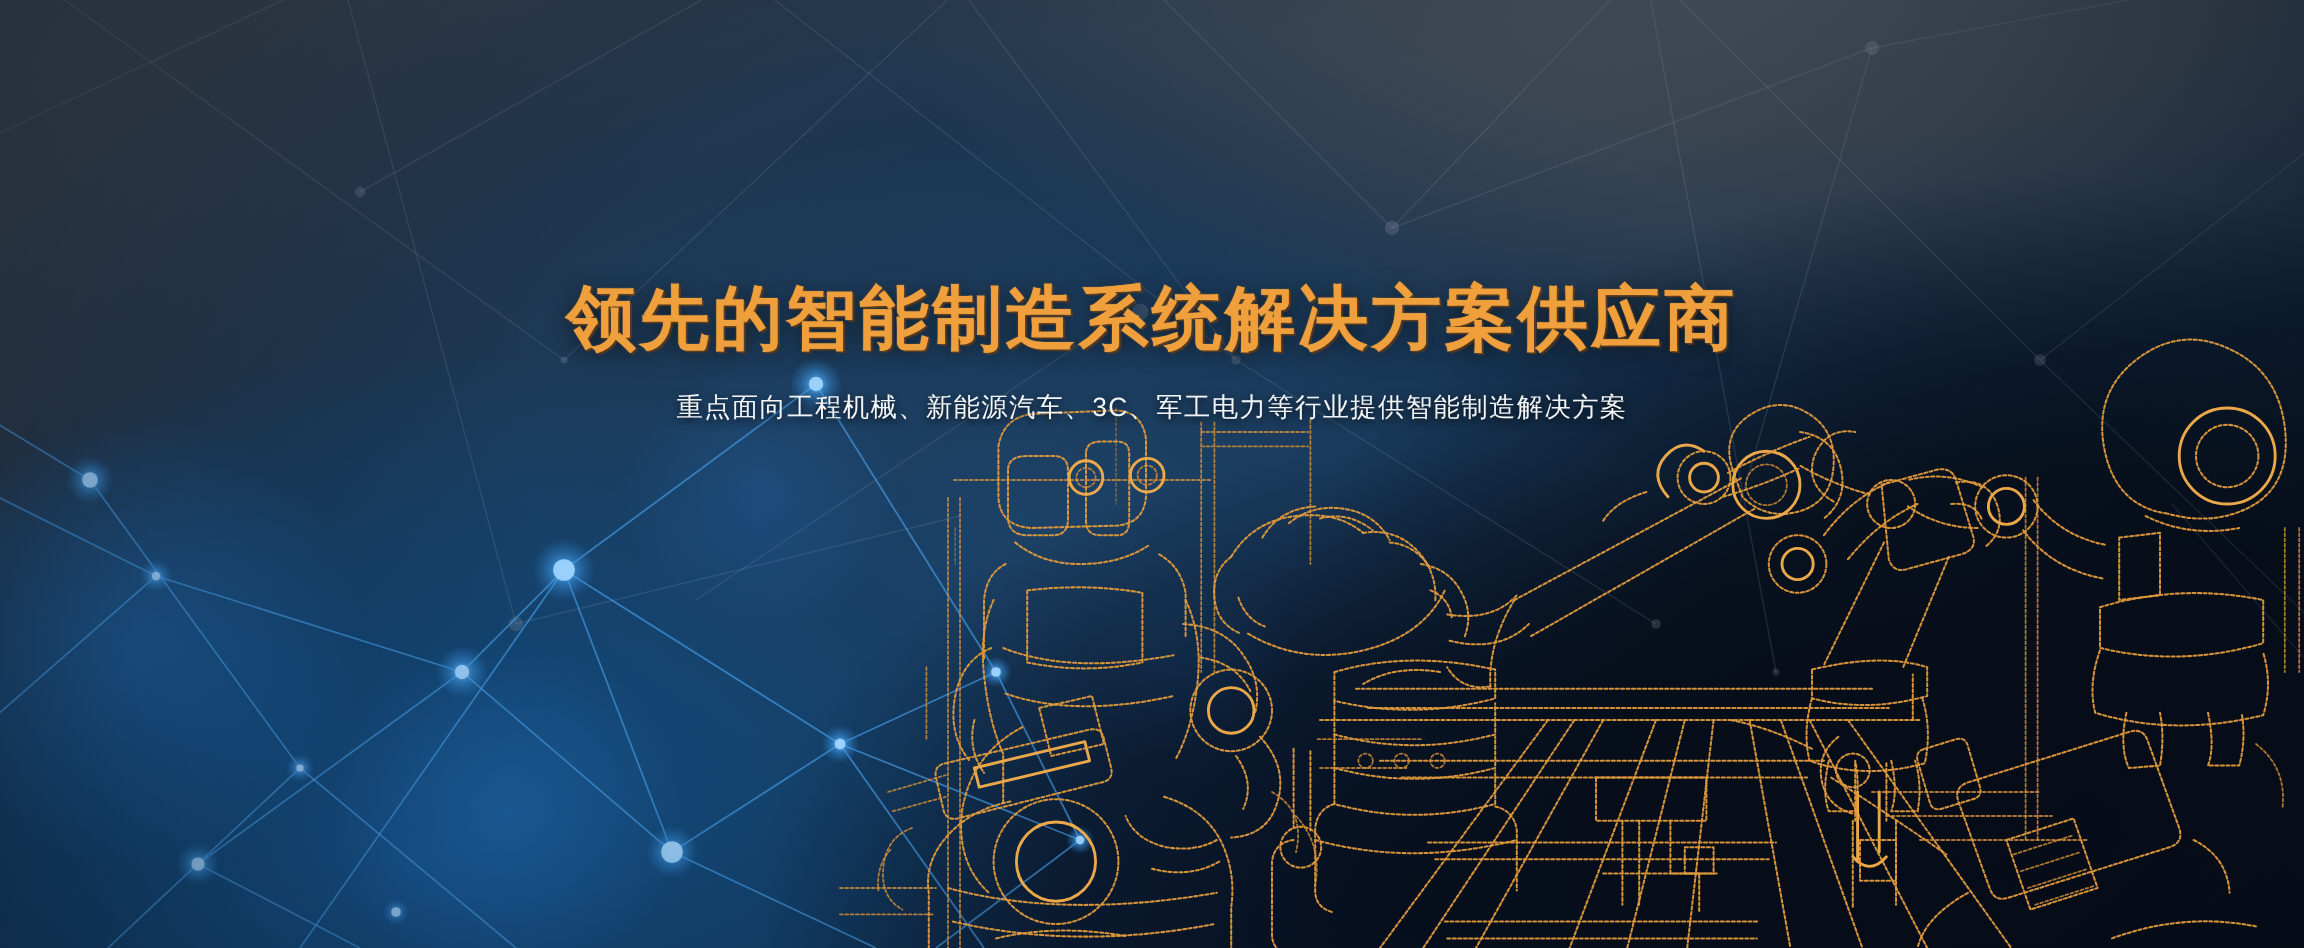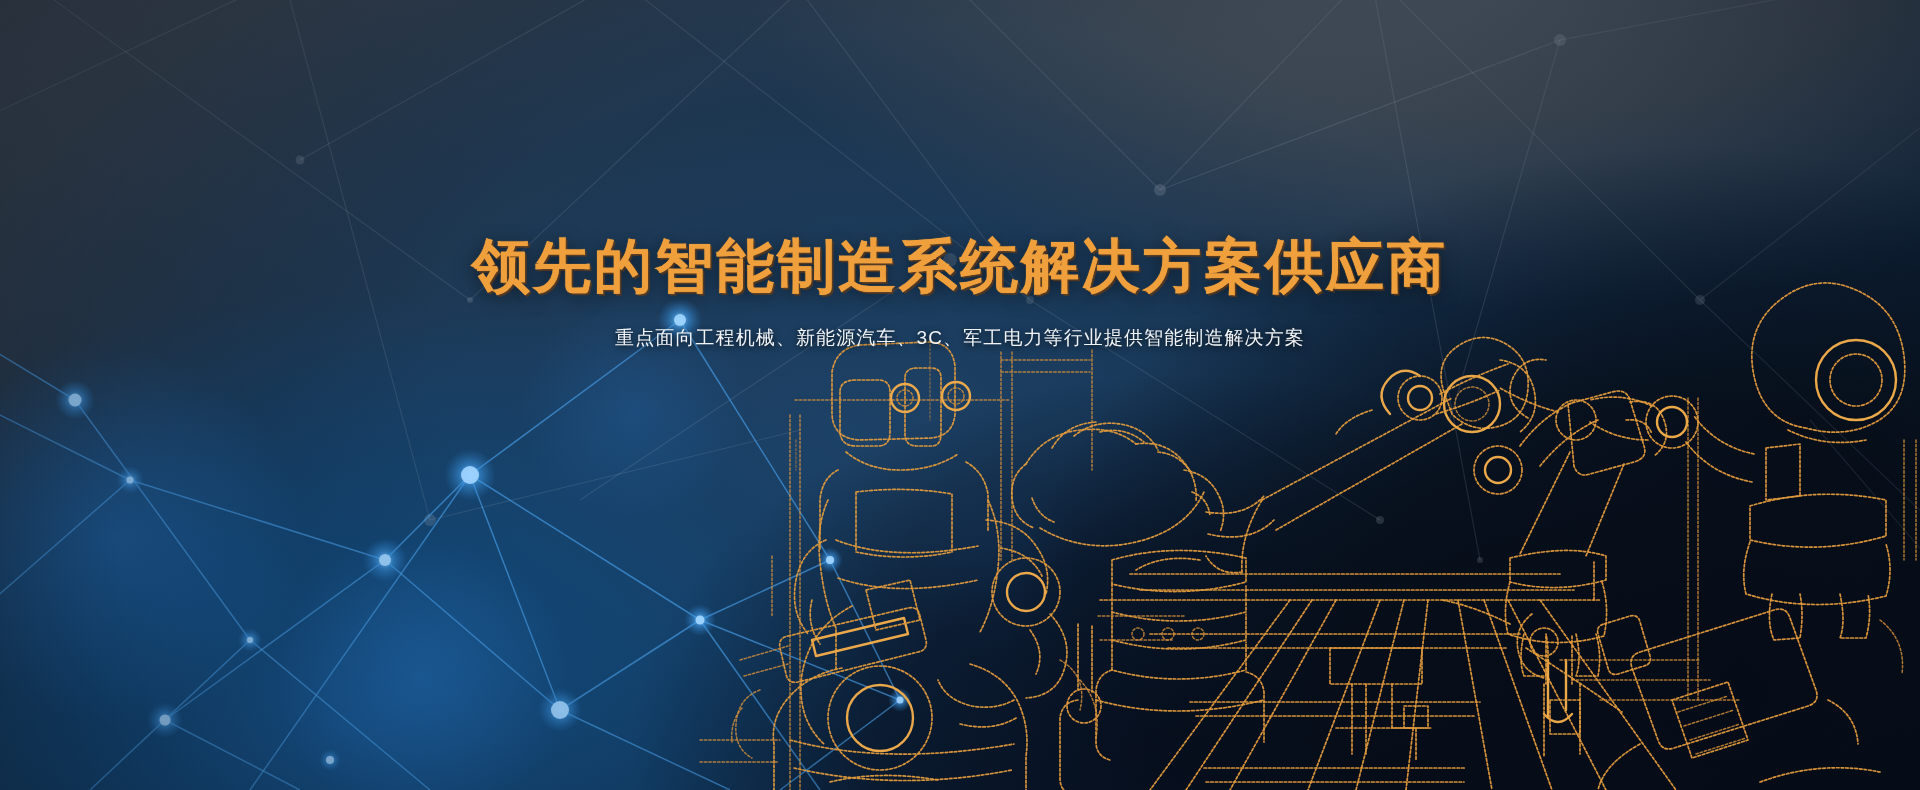--- a/index.html
+++ b/index.html
@@ -55,21 +55,21 @@
     color:#efa03c;
     line-height:1.05;
     text-shadow:
       0 0 1px #efa03c,
       2px 2px 0 rgba(120,60,10,0.55),
       0 4px 18px rgba(0,0,0,0.55);
     white-space:nowrap;
   }
   #hero-subtitle {
     margin-top:28px;
-    font-size:19px;
+    font-size:22px;
     font-weight:400;
     color:#f2f5f8;
     letter-spacing:1.1px;
     text-shadow:0 2px 7px rgba(0,0,0,0.8);
     white-space:nowrap;
   }
   
   svg.art { position:absolute; inset:0; width:1920px; height:790px; z-index:20; }
   .ln { fill:none; stroke:#e09a3c; stroke-width:1.7; stroke-linecap:round;
         stroke-linejoin:round; stroke-dasharray:2.6 2.0; opacity:.95; }

